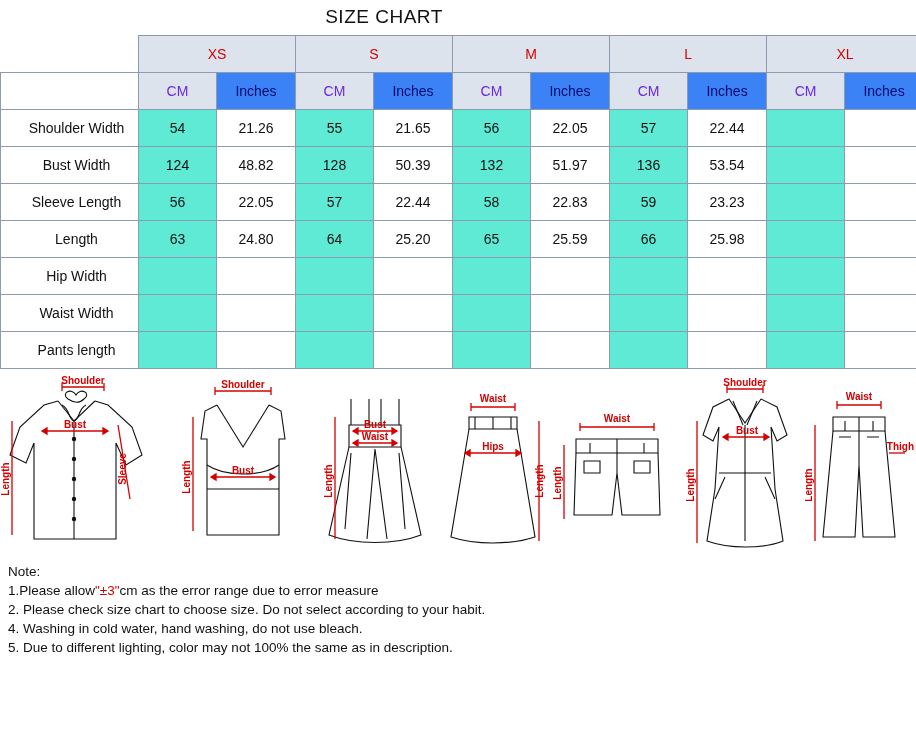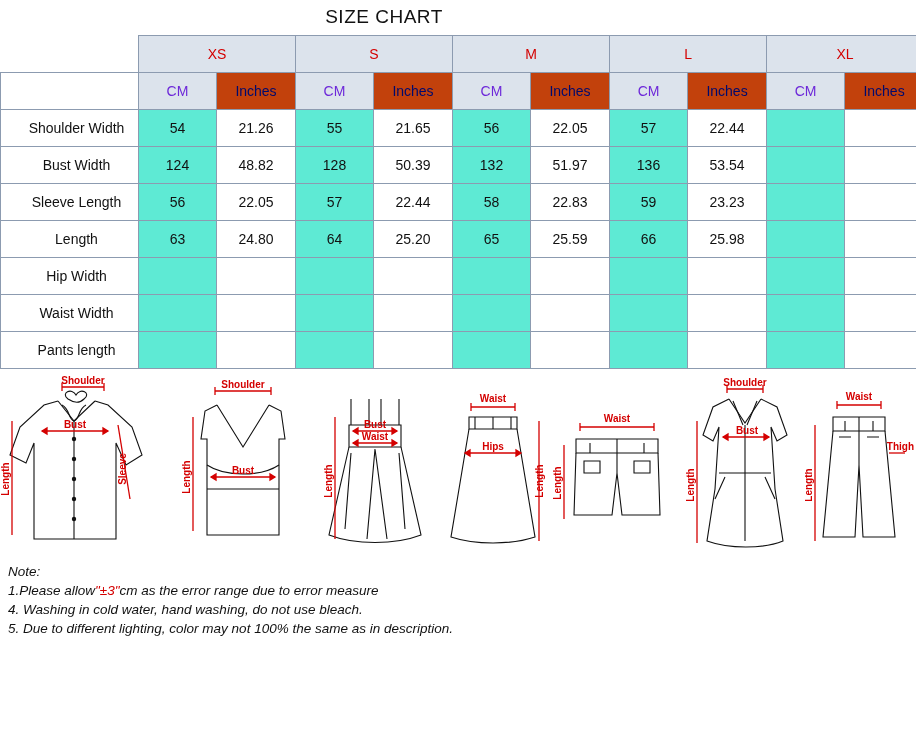--- a/index.html
+++ b/index.html
@@ -57,21 +57,21 @@
   .unit-cm {
     background: #dce3ec;
     color: #6d28d9;
     font-weight: bold;
     font-size: 14px;
   }
   .unit-in {
     color: #000a6e;
     font-weight: bold;
     font-size: 14px;
-    background: #c2410c;
+    background: #3b82f6;
   }
   .unit-blank {
     background: #ffffff;
   }
   .row-label {
     text-align: left;
     padding-left: 14px !important;
     font-size: 14px;
     color: #111111;
     background: #ffffff;
@@ -123,21 +123,20 @@
   .fig {
     position: absolute;
     top: 0;
   }
   
   .notes {
     padding: 8px 0 0 8px;
     font-size: 13.5px;
     line-height: 19px;
     color: #111111;
-    font-style: italic;
   }
   .notes .note-line { white-space: nowrap; }
   .red { color: #d40000; }
   svg { display: block; }
   text { font-family: "Liberation Sans", sans-serif; }
 </style>
 </head>
 <body>
 
 <div class="page">
@@ -457,17 +456,18 @@
         <text x="0" y="0" transform="translate(7,116) rotate(-90)" text-anchor="middle">Length</text>
       </g>
     </svg>
   </div>
 
   <div class="notes">
     <div class="note-line">Note:</div>
     <div class="note-line">
       <span>1.Please allow</span><span class="red">"±3"</span><span>cm as the error range due to error measure</span>
     </div>
+    <div class="note-line">2. Please check size chart to choose size. Do not select according to your habit.</div>
     <div class="note-line">4. Washing in cold water, hand washing, do not use bleach.</div>
     <div class="note-line">5. Due to different lighting, color may not 100% the same as in description.</div>
   </div>
 
 </div>
 
 </body></html>

